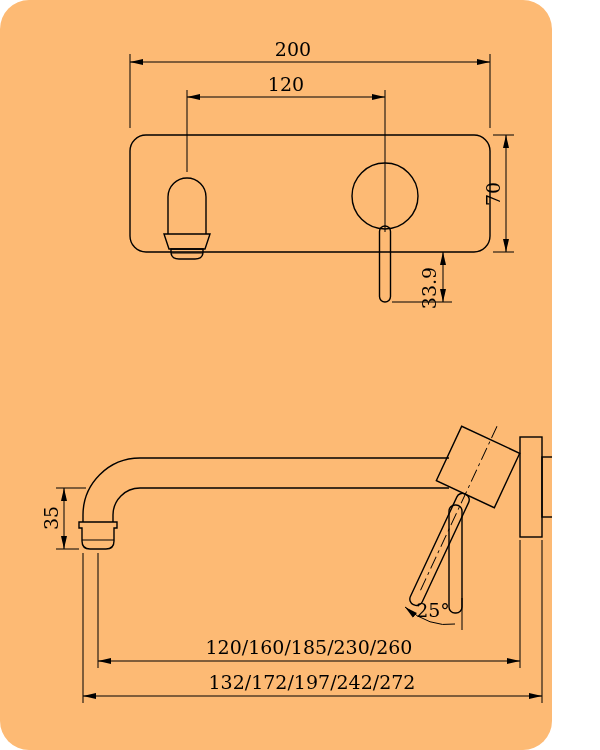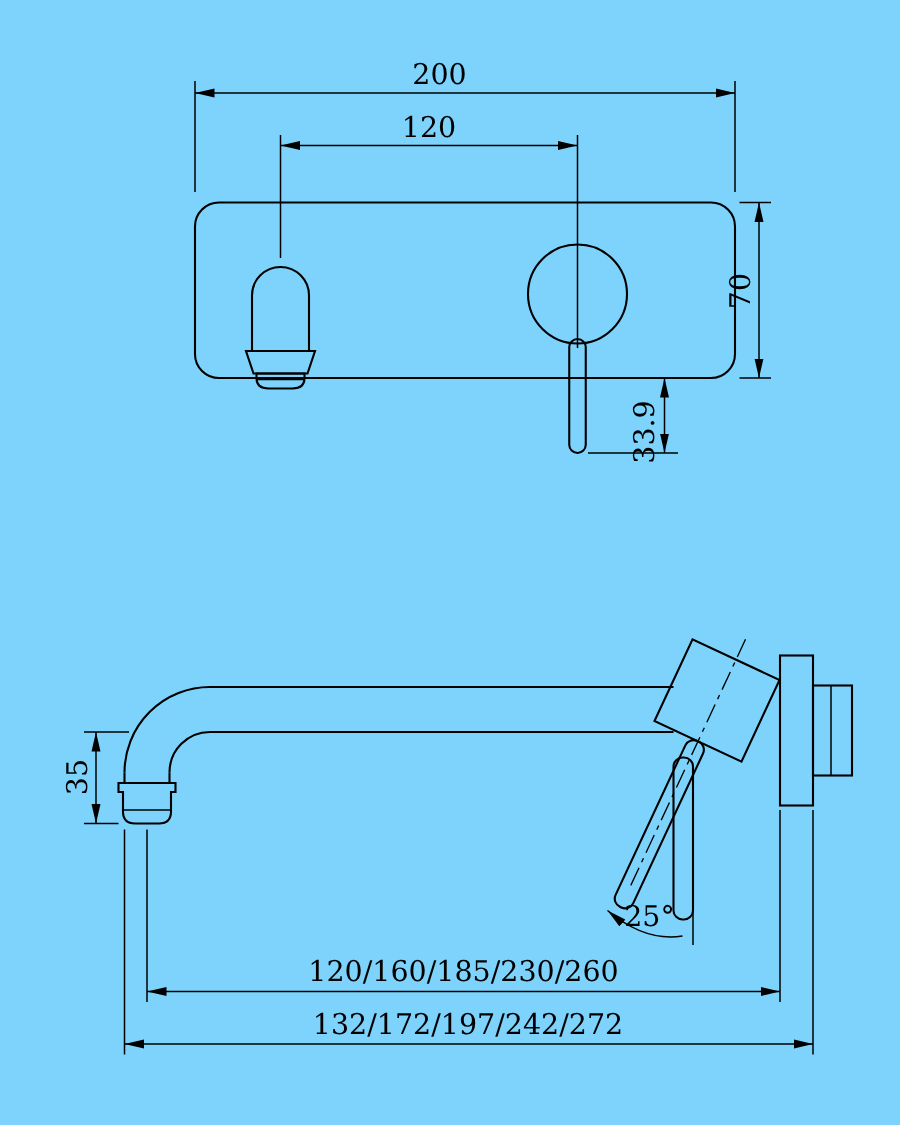--- a/index.html
+++ b/index.html
@@ -1,16 +1,16 @@
 <!DOCTYPE html>
 <html><head>
 <meta charset="utf-8">
 <style>
   html,body{margin:0;padding:0;background:#ffffff;}
-  .stage{position:relative;width:600px;height:750px;background:#7dd3fc;overflow:hidden;}
+  .stage{position:relative;width:552px;height:750px;background:#fdba74;overflow:hidden;border-radius:29px;}
   svg{position:absolute;left:0;top:0;}
   text{font-family:"DejaVu Serif","Liberation Serif",serif;font-size:19px;fill:#000000;}
   .obj{fill:none;stroke:#000000;stroke-width:1.4;}
   .objthin{fill:none;stroke:#000000;stroke-width:1;}
   .dim{fill:none;stroke:#000000;stroke-width:1;}
   .cl{fill:none;stroke:#000000;stroke-width:0.9;stroke-dasharray:13 4 3 4;}
 </style>
 </head>
 <body>
 

